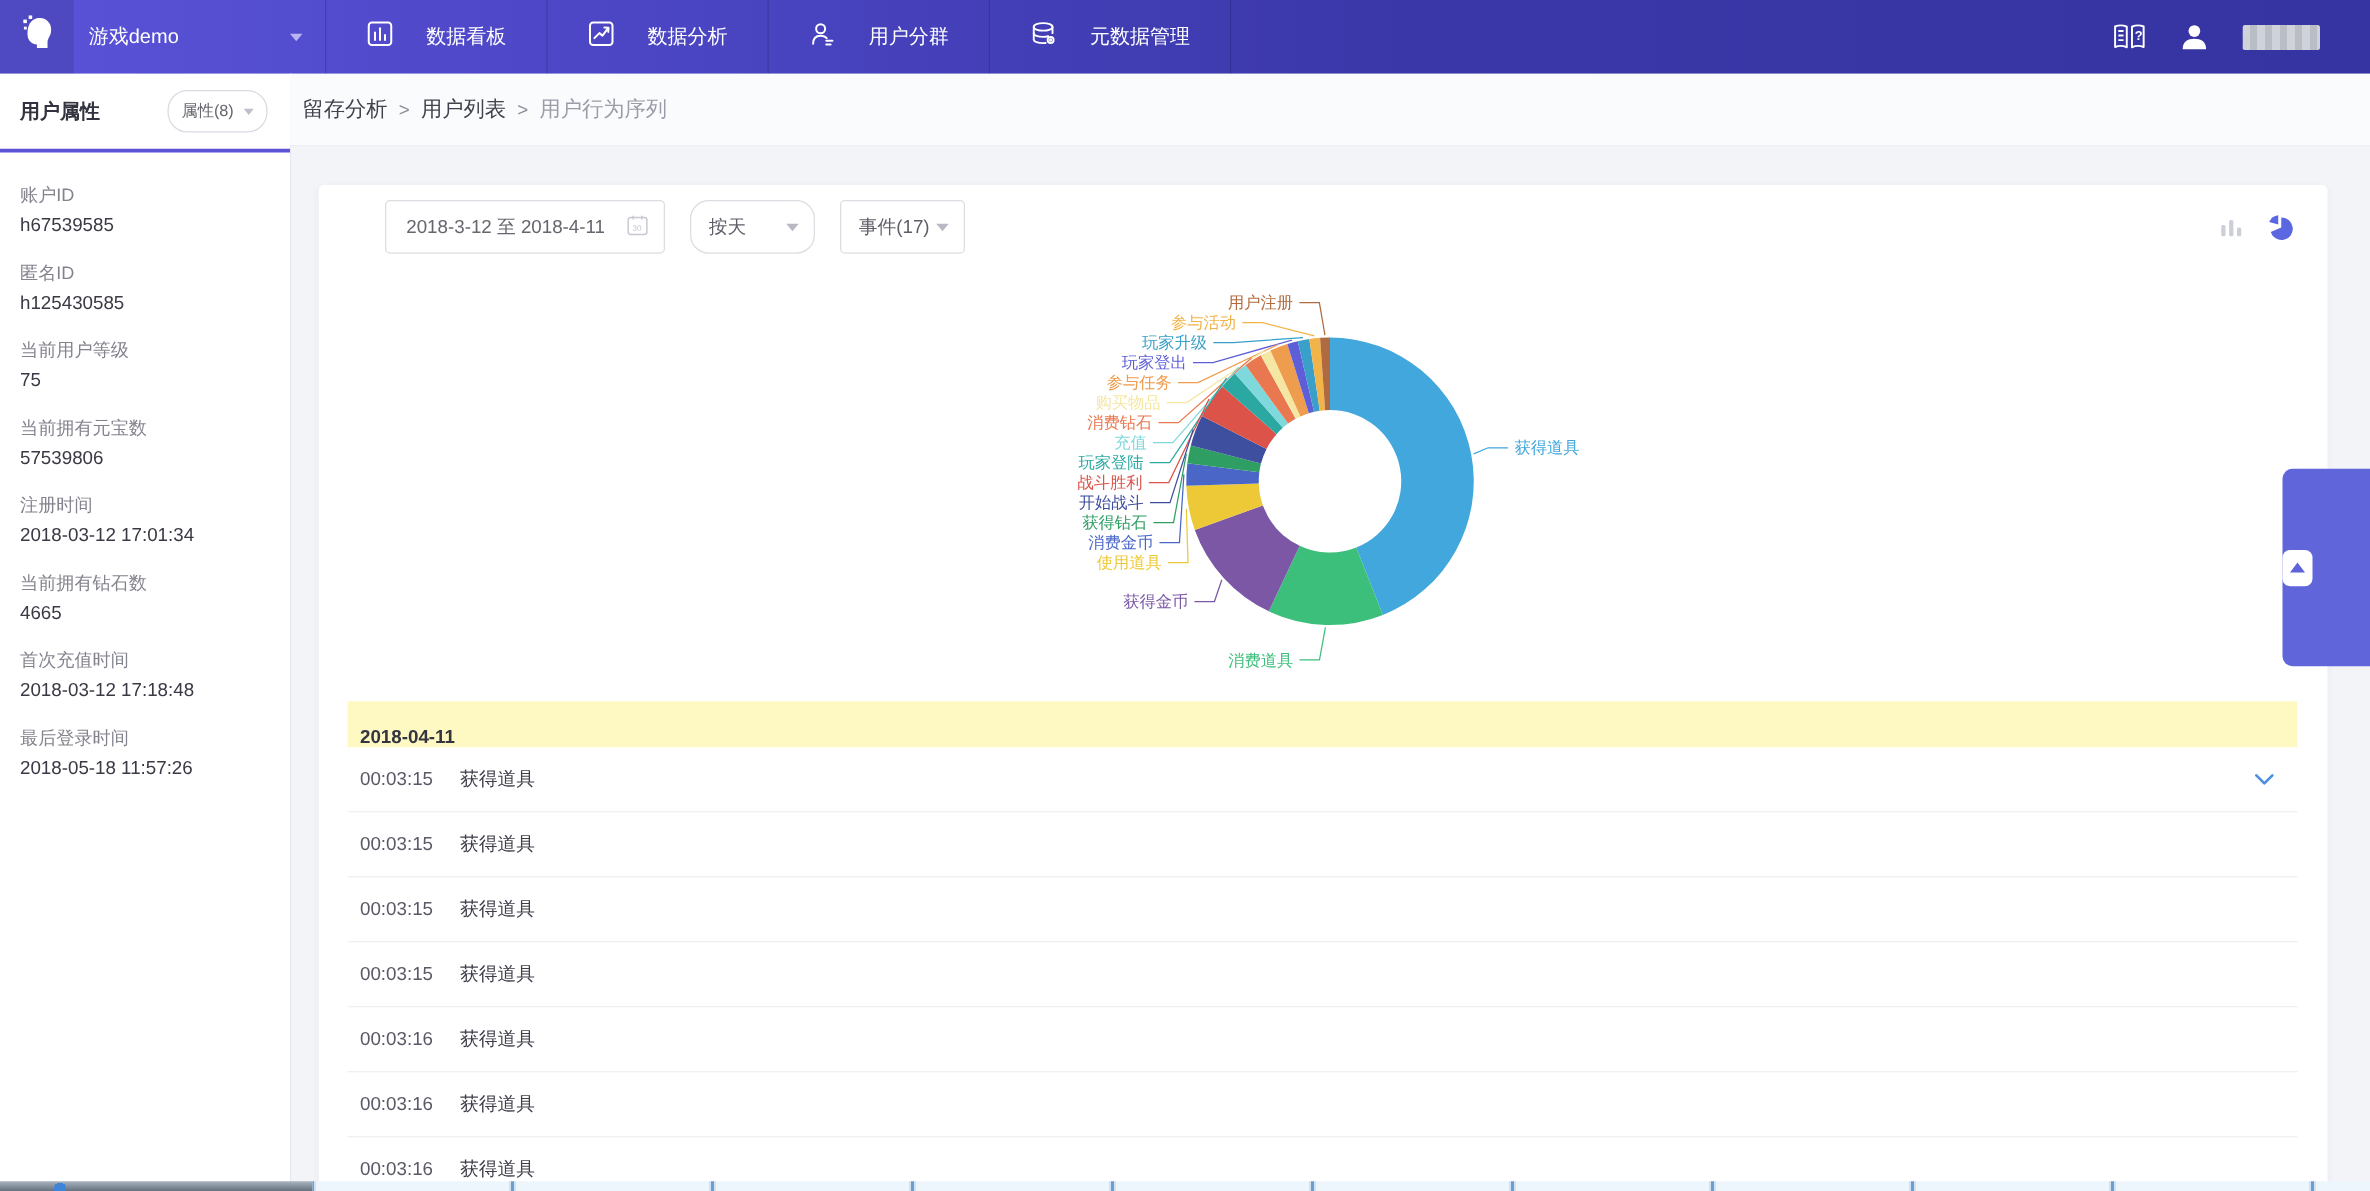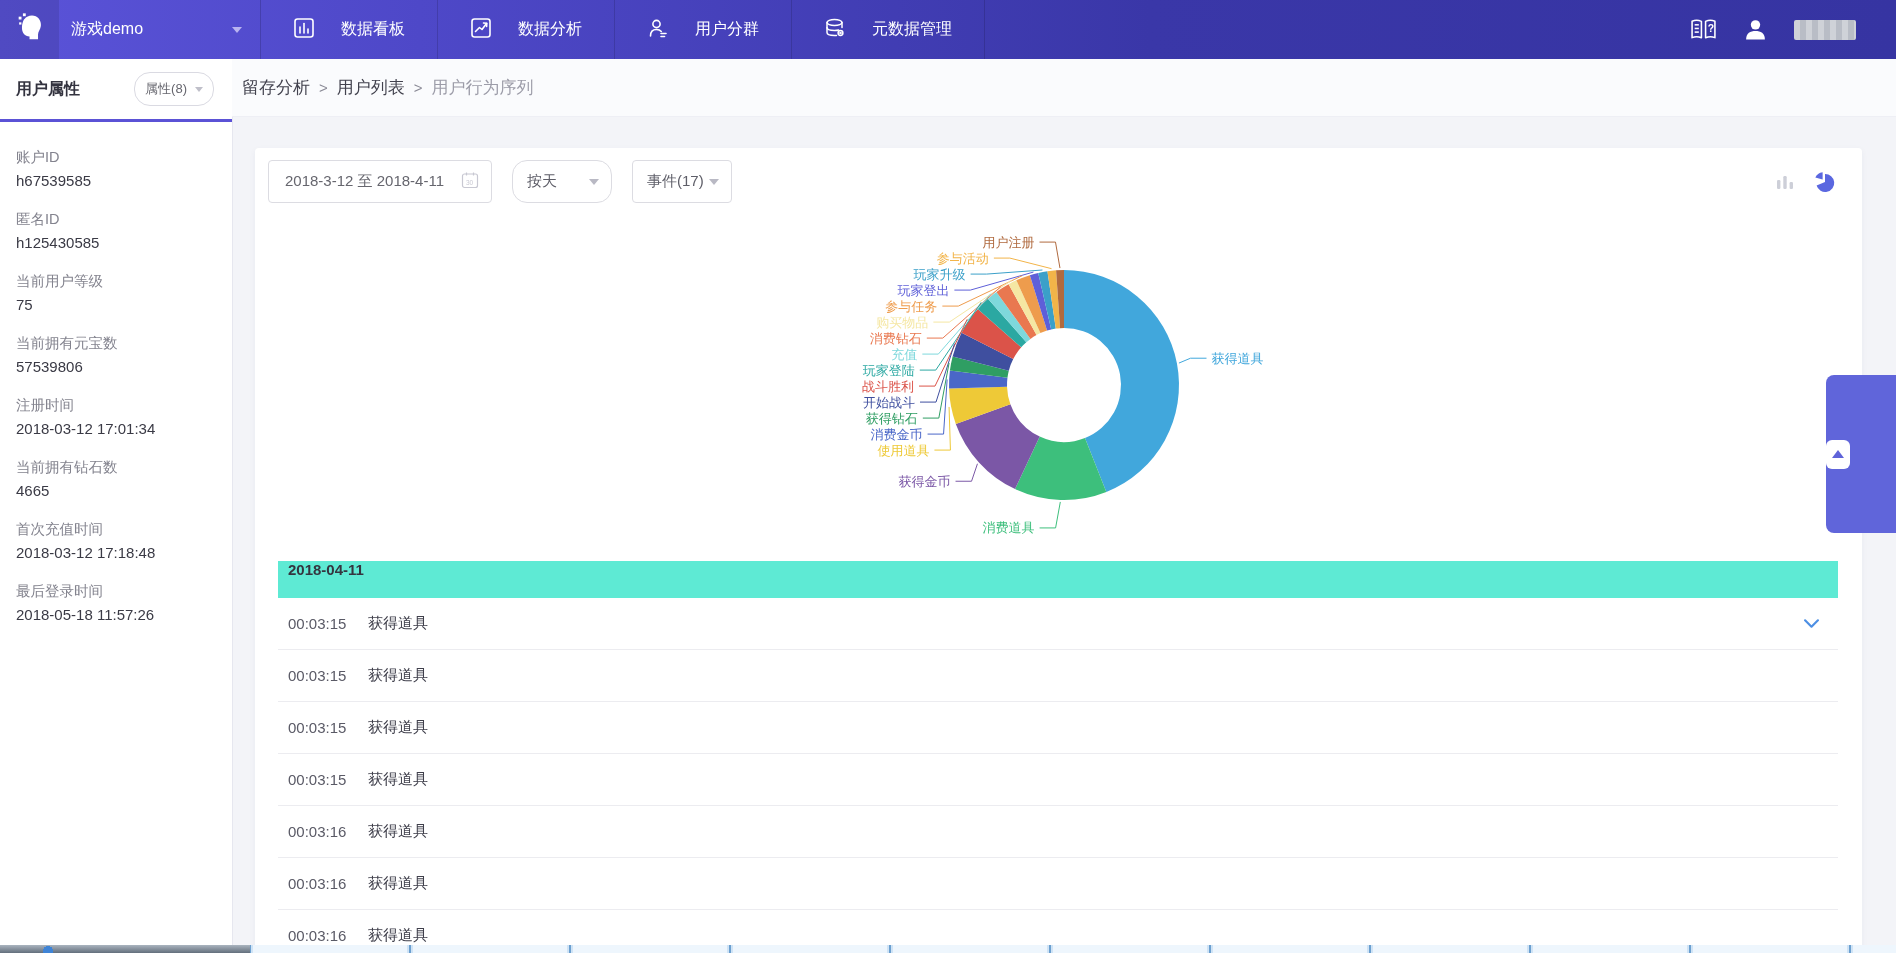--- a/index.html
+++ b/index.html
@@ -37,36 +37,36 @@
   .main{position:absolute;top:59px;left:232px;right:0;bottom:0;}
   .breadcrumb-bar{height:57px;background:#FAFBFD;border-bottom:1px solid #EEEFF5;display:flex;align-items:center;padding-left:10px;}
   .bc-item{font-size:17px;color:#42424E;cursor:pointer;}
   .bc-item.current{color:#9C9CA8;cursor:default;}
   .bc-sep{font-size:15px;color:#8A8A96;margin:0 9px;}
 
   .card{position:absolute;left:23px;top:89px;width:1607px;bottom:-60px;background:#fff;border-radius:4px;
     box-shadow:0 2px 6px rgba(40,50,100,.05);}
   .toolbar{position:relative;padding:12px 0 0 13px;display:flex;gap:20px;height:43px;}
   .date-input{width:224px;height:43px;border:1px solid #DCDCE2;border-radius:4px;display:flex;align-items:center;
-    box-sizing:border-box;padding:0 12px 0 16px;font-size:15px;color:#66666E;cursor:pointer;}
+    box-sizing:border-box;padding:0 12px 0 16px;font-size:15px;color:#66666E;cursor:pointer;margin-left:40px;}
   .date-input .txt{flex:1;}
   .select{height:43px;border:1px solid #DCDCE2;border-radius:4px;display:flex;align-items:center;justify-content:space-between;
     box-sizing:border-box;padding:0 12px 0 14px;font-size:15px;color:#5E5E68;cursor:pointer;}
   .select .caret-down{border-top-color:#B9B9C4;}
   .sel-granularity{width:100px;border-radius:15px;}
   .sel-event{width:100px;}
   .view-toggle{position:absolute;right:26px;top:22px;display:flex;align-items:center;gap:16px;}
   .toggle-btn{cursor:pointer;display:flex;align-items:center;}
 
   .chart-wrap{position:relative;height:358px;}
   .chart-wrap svg{position:absolute;left:0;top:0;}
   .pie-label{font-size:13px;font-family:"Liberation Sans","DejaVu Sans",sans-serif;}
 
   .table{margin:0 24px 0 23px;}
-  .date-band{height:37px;background:#5eead4;display:flex;align-items:flex-start;padding:0 19px 0 10px;
+  .date-band{height:37px;background:#fef9c3;display:flex;align-items:flex-end;padding:0 19px 0 10px;
     font-size:15px;font-weight:bold;color:#35353F;}
   .ev-row{height:51px;display:flex;align-items:center;padding:0 19px 0 10px;border-bottom:1px solid #ECECF0;background:#fff;cursor:pointer;}
   .ev-time{width:80px;font-size:15px;color:#5A5A66;}
   .ev-name{font-size:15px;color:#3F3F4B;}
   .ev-chevron{margin-left:auto;}
 
   
   .switch-user{position:absolute;right:0;top:375px;width:70px;height:158px;background:#6065DA;border-radius:8px 0 0 8px;
     display:flex;flex-direction:row;align-items:center;justify-content:space-between;padding:10px 0;box-sizing:border-box;z-index:30;gap:48px;}
   .su-btn{width:32px;height:29px;background:#fff;border-radius:6px;border:none;display:flex;align-items:center;justify-content:center;cursor:pointer;}

